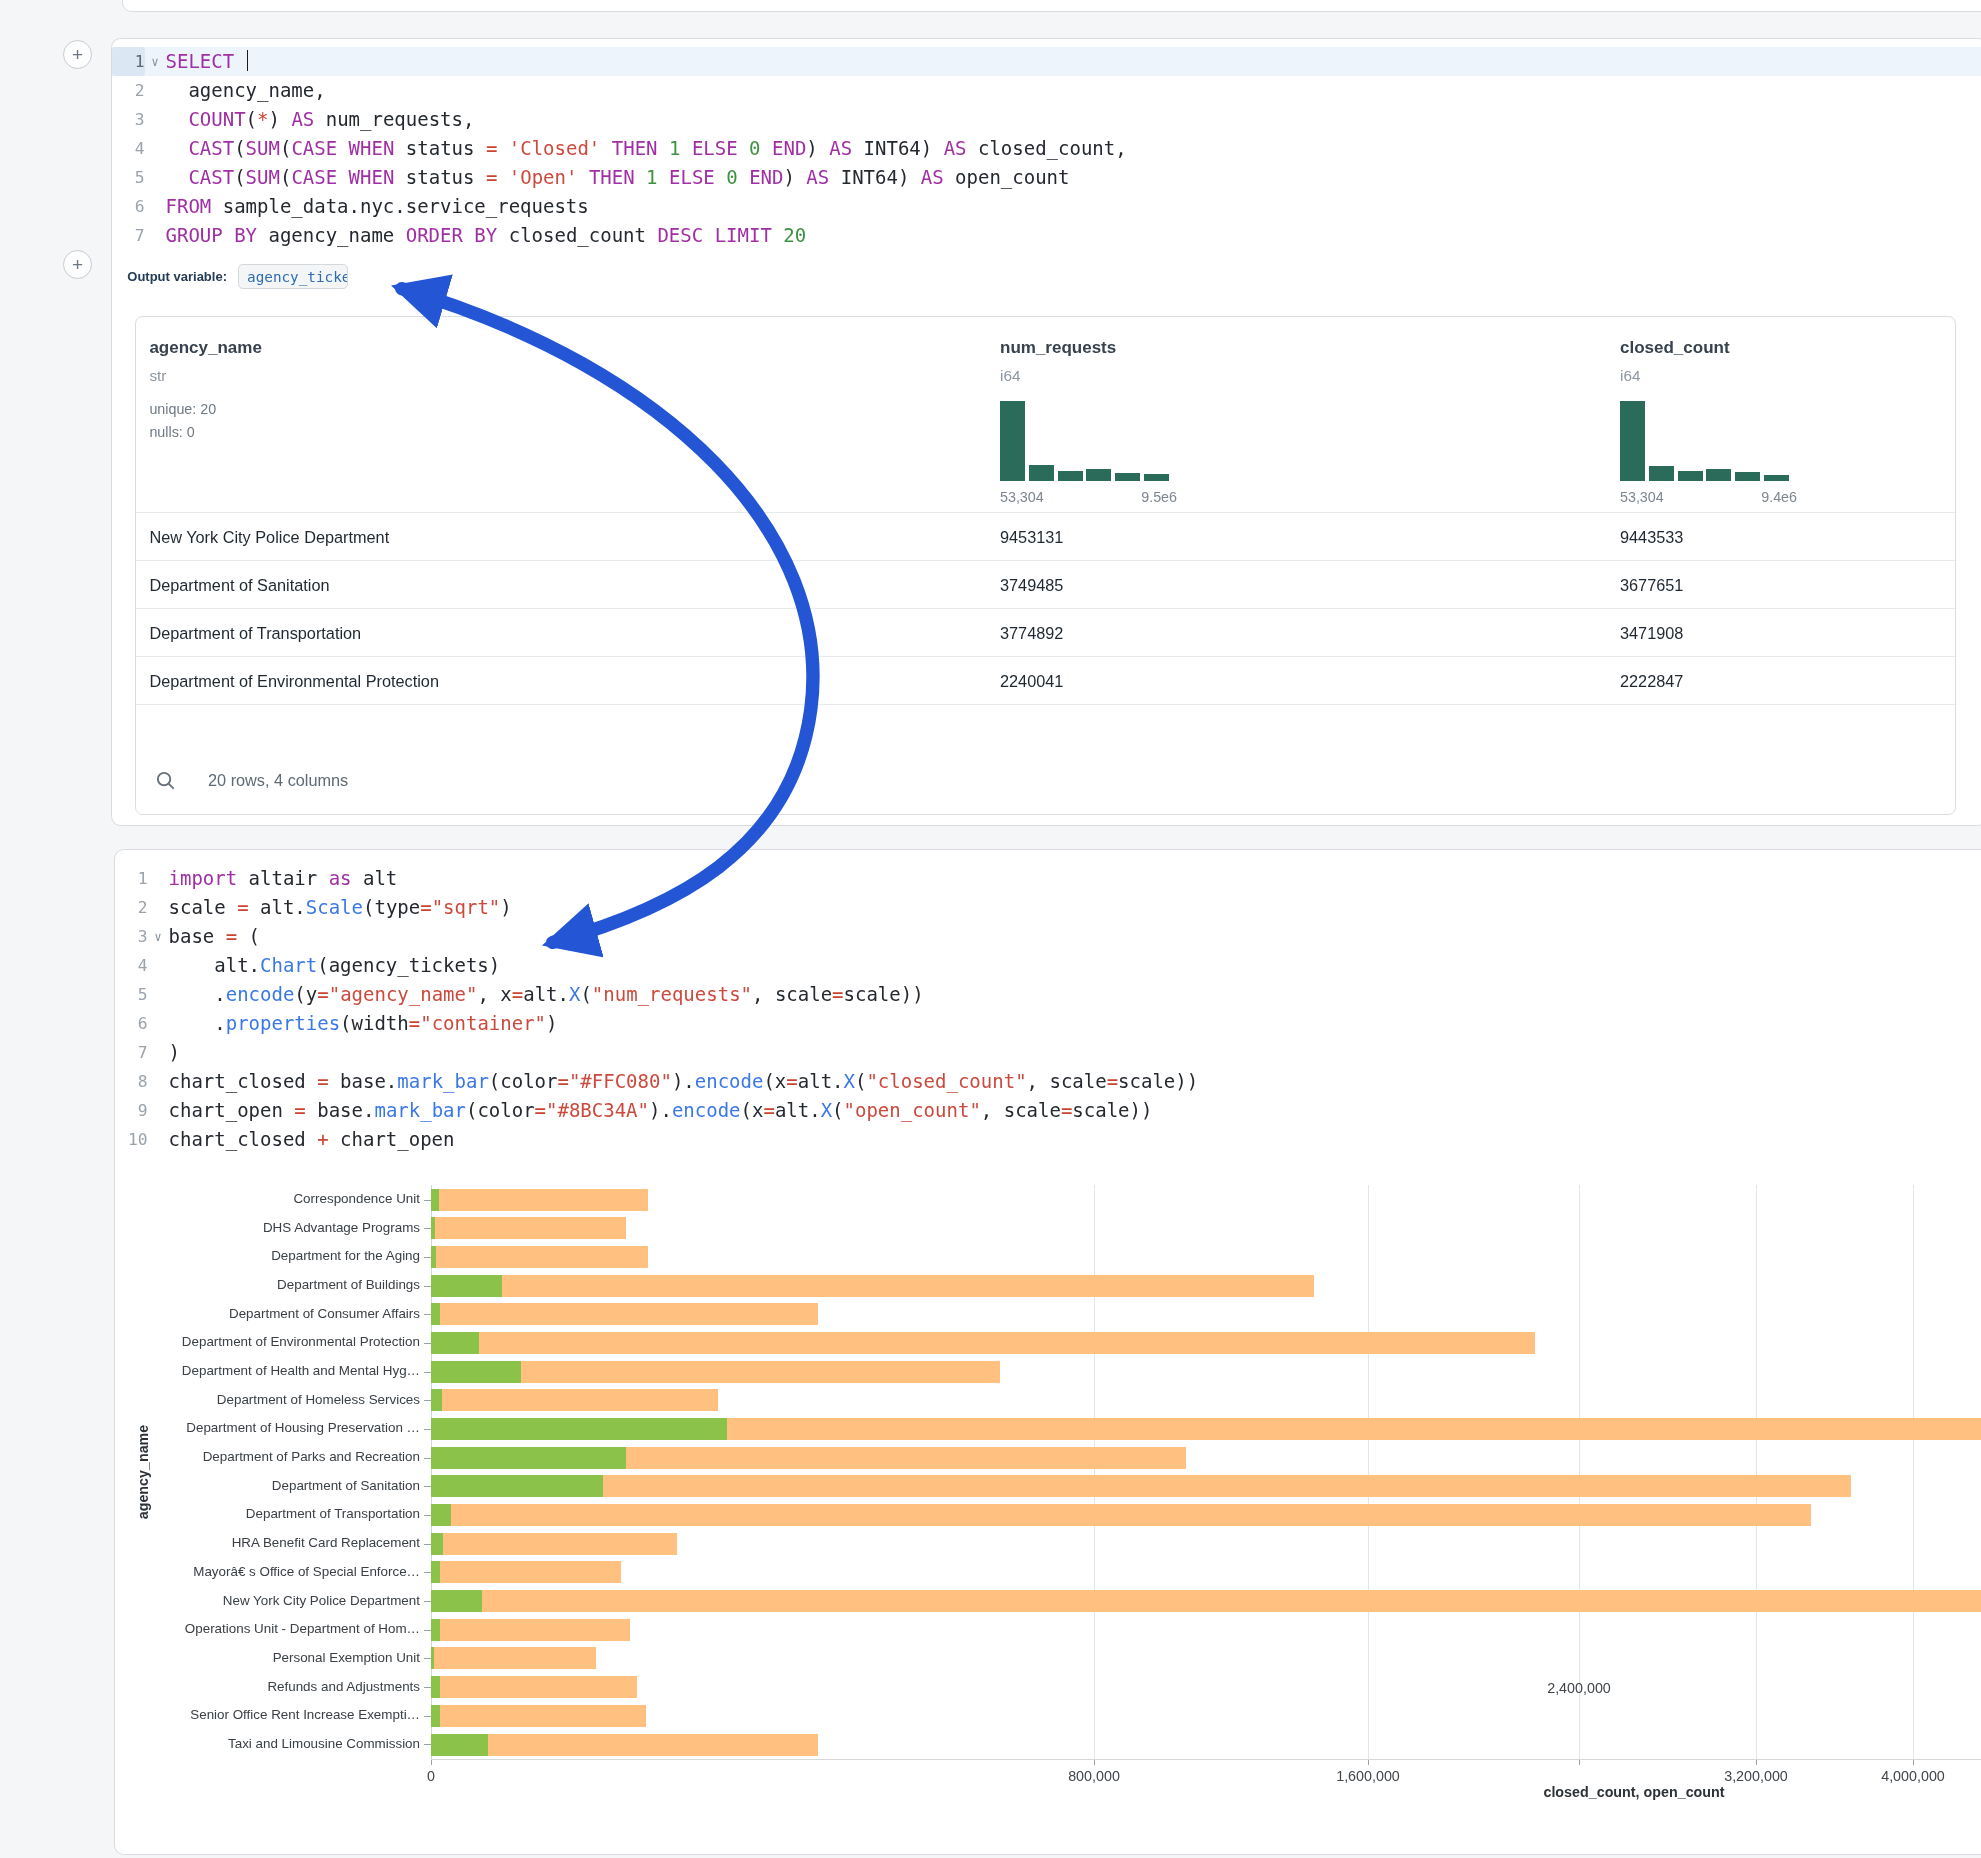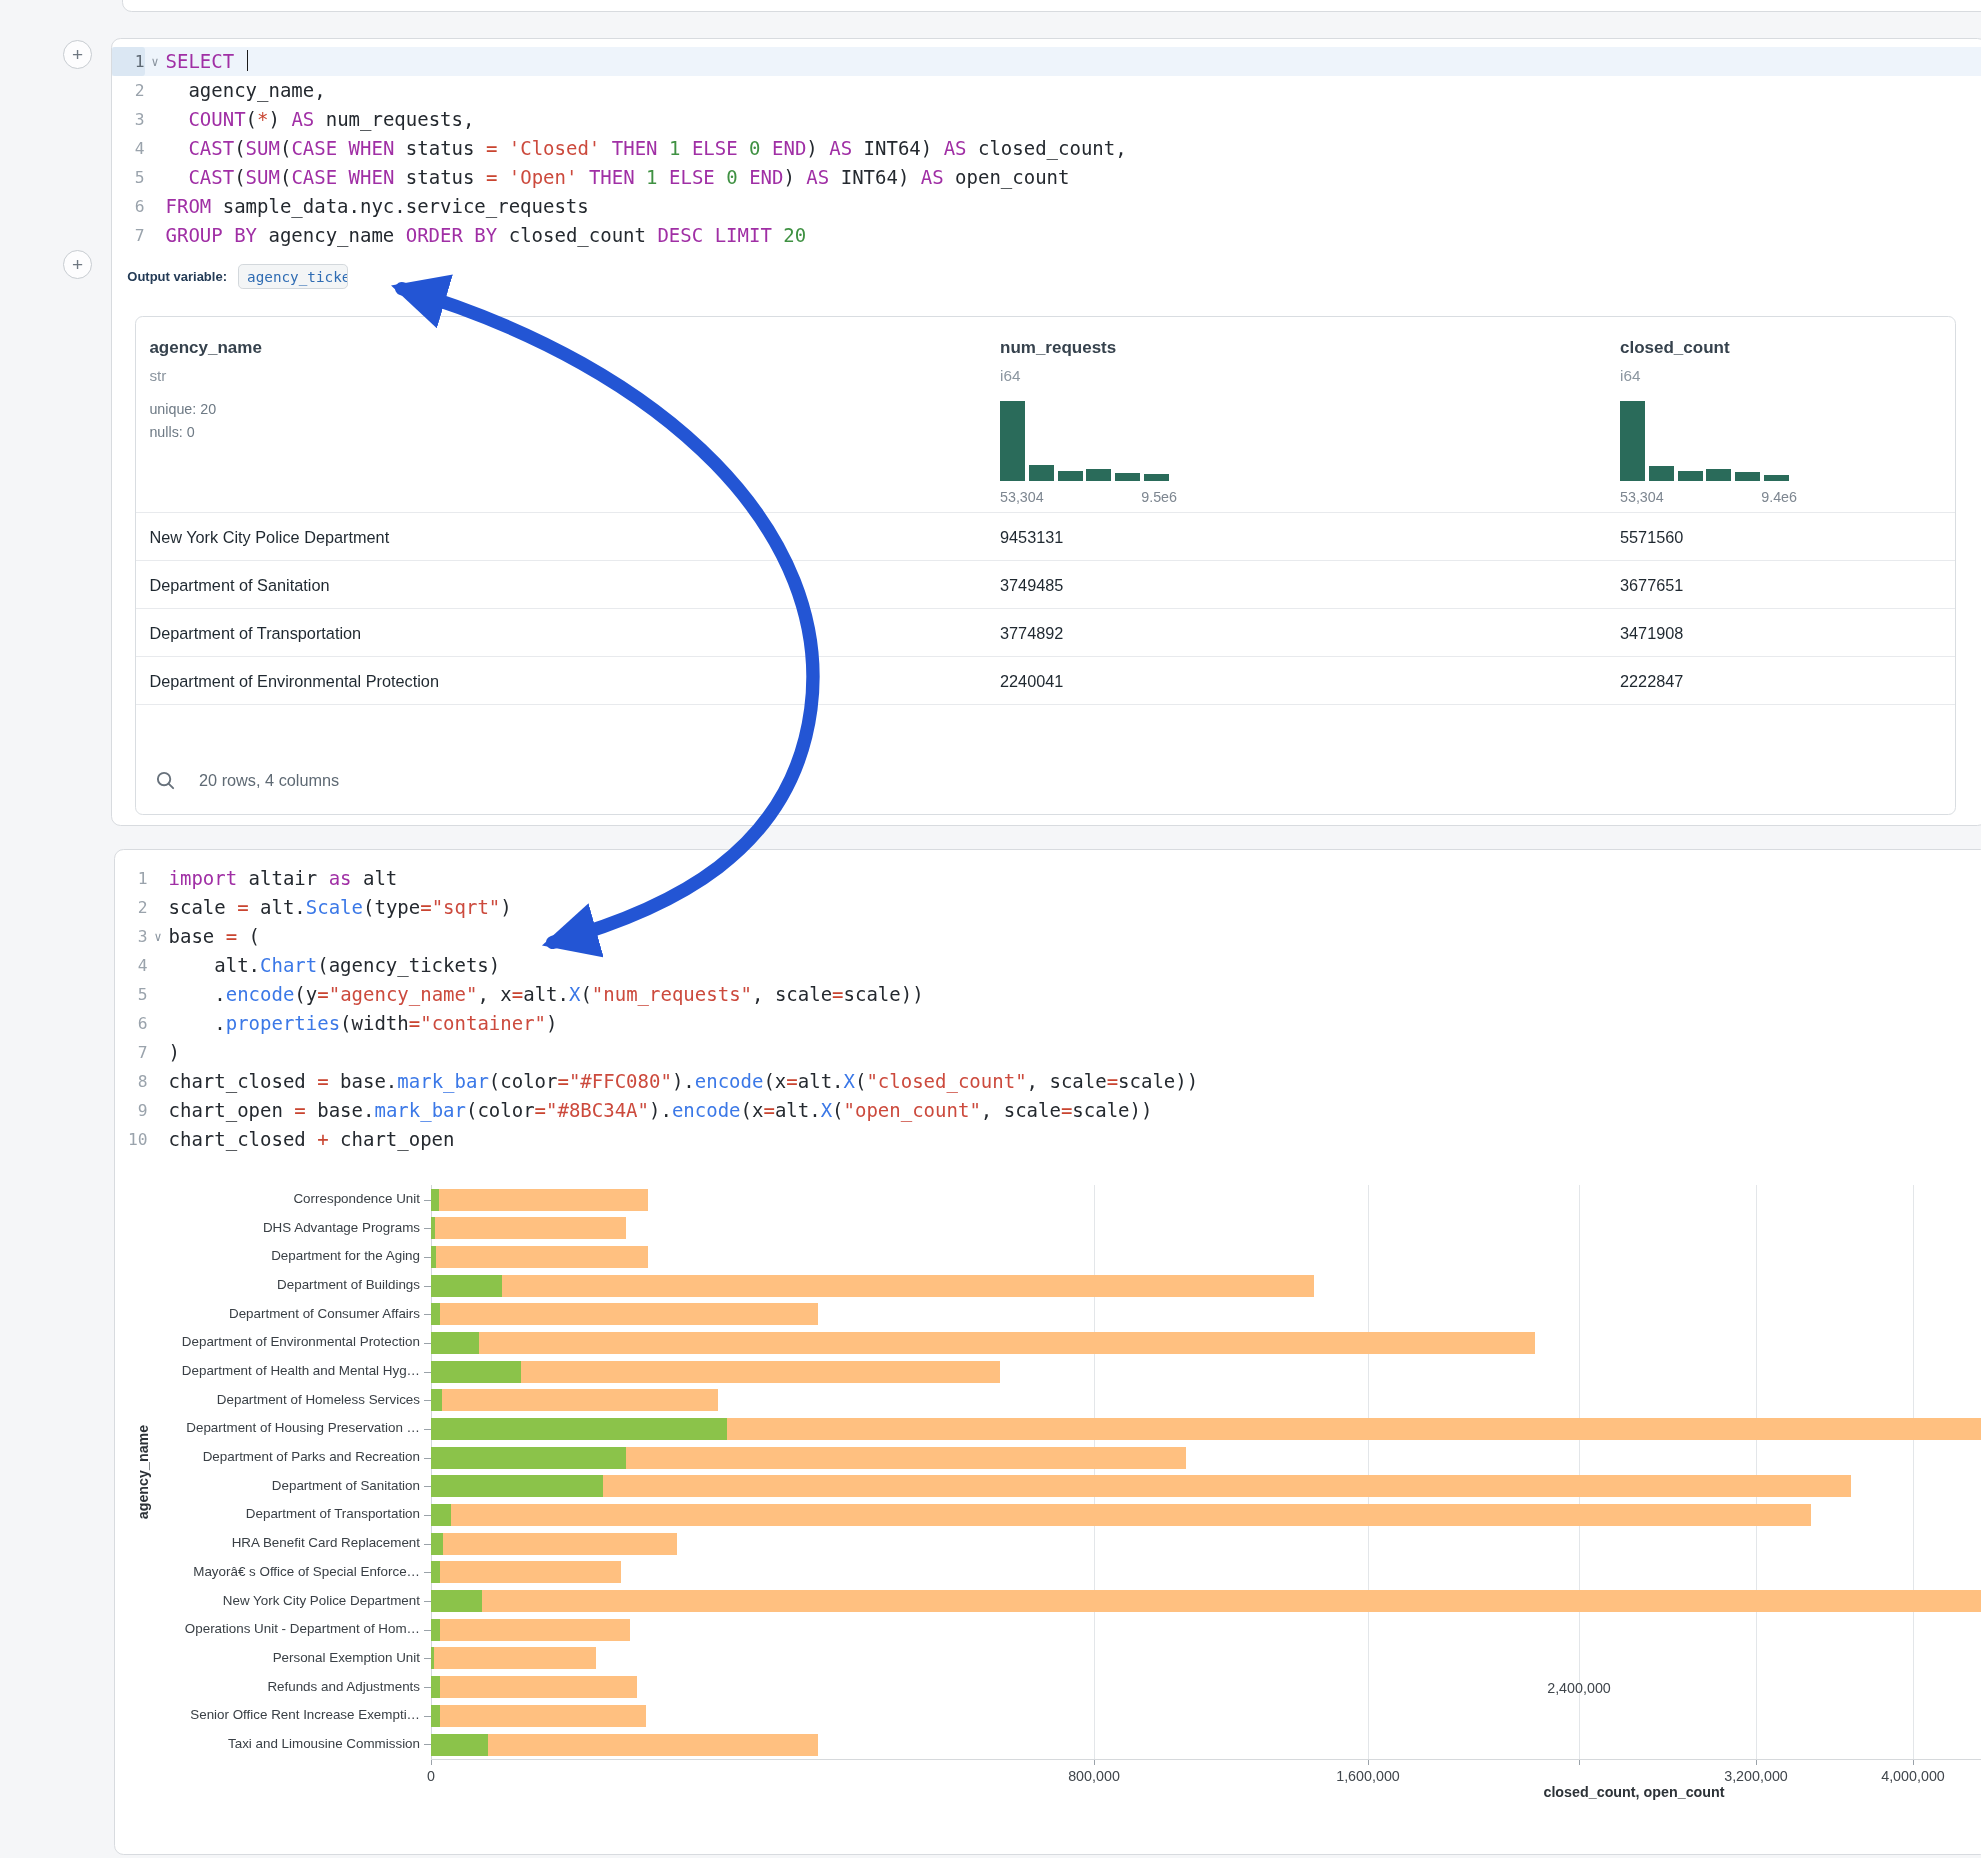--- a/index.html
+++ b/index.html
@@ -56,21 +56,21 @@
   .m1{top:84px;} .m2{top:107px;}
   .cx0{left:13.4px;} .cx1{left:864px;} .cx2{left:1484px;}
   .hist{position:absolute;top:84px;width:177px;height:80px;display:flex;align-items:flex-end;gap:3.8px;}
   .hist-bar{width:25px;background:#2a6b5a;}
   .hist-labels{position:absolute;top:172px;width:177px;display:flex;justify-content:space-between;
         font-size:14.3px;color:#7d8690;}
   #t-rows{position:absolute;left:0;right:0;top:195px;border-bottom:1px solid #e8eaed;}
   .t-row{position:relative;height:47px;border-top:1px solid #e8eaed;}
   .tc{position:absolute;top:50%;transform:translateY(-50%);font-size:16.3px;color:#1f2830;white-space:nowrap;}
   .c0{left:13.4px;} .c1{left:864px;} .c2{left:1484px;}
-  #t-footer{position:absolute;left:0;right:0;top:436px;height:54px;display:flex;align-items:center;gap:23px;
+  #t-footer{position:absolute;left:0;right:0;top:436px;height:54px;display:flex;align-items:center;gap:32px;
         padding-left:19px;}
   #t-footer-text{font-size:16.3px;color:#5f6a74;}
 
   
   #chart-layer{position:absolute;inset:0;pointer-events:none;}
   .grid{position:absolute;width:1px;background:#e3e6e9;}
   .grid.zero{background:#d2d6da;}
   .xaxis{position:absolute;height:1px;background:#d6d9dc;}
   .xtick{position:absolute;width:1px;height:5.7px;background:#9aa2a9;}
   .xlab{position:absolute;transform:translateX(-50%);font-size:14.3px;color:#40464c;white-space:nowrap;}
@@ -149,21 +149,21 @@
         </div>
       <div class="hist-labels cx2">
         <span>53,304</span>
         <span>9.4e6</span>
       </div>
 
       <div id="t-rows">
           <div class="t-row">
             <span class="tc c0">New York City Police Department</span>
             <span class="tc c1">9453131</span>
-            <span class="tc c2">5571560</span>
+            <span class="tc c2">9443533</span>
           </div>
           <div class="t-row">
             <span class="tc c0">Department of Sanitation</span>
             <span class="tc c1">3749485</span>
             <span class="tc c2">3677651</span>
           </div>
           <div class="t-row">
             <span class="tc c0">Department of Transportation</span>
             <span class="tc c1">3774892</span>
             <span class="tc c2">3471908</span>

